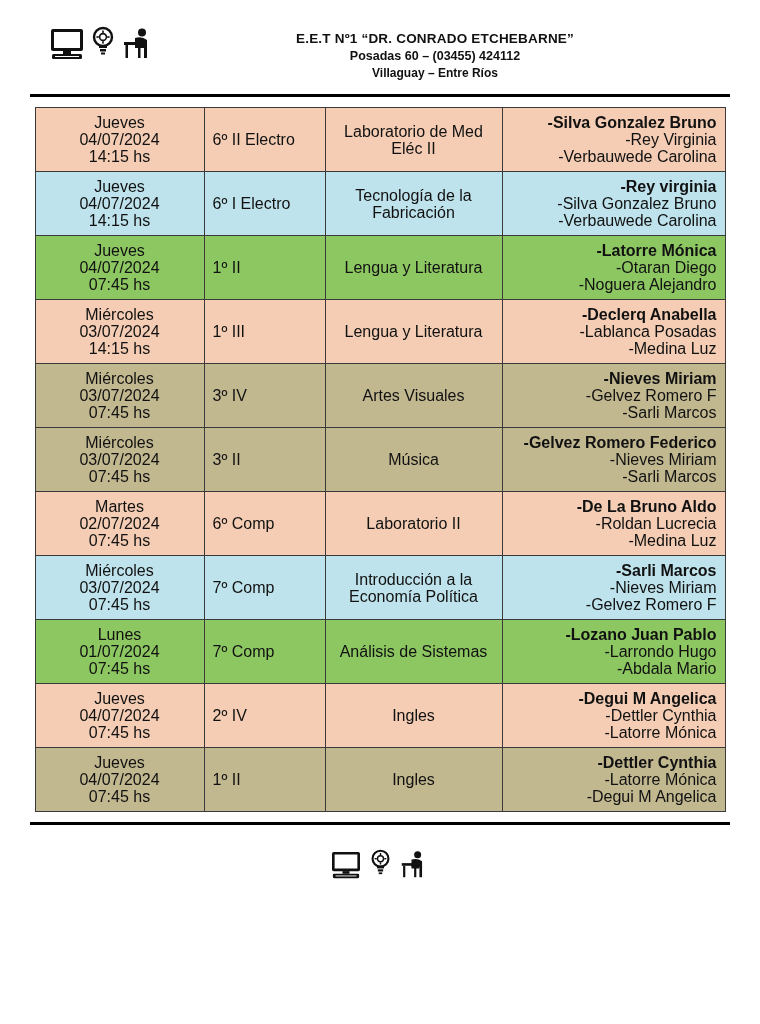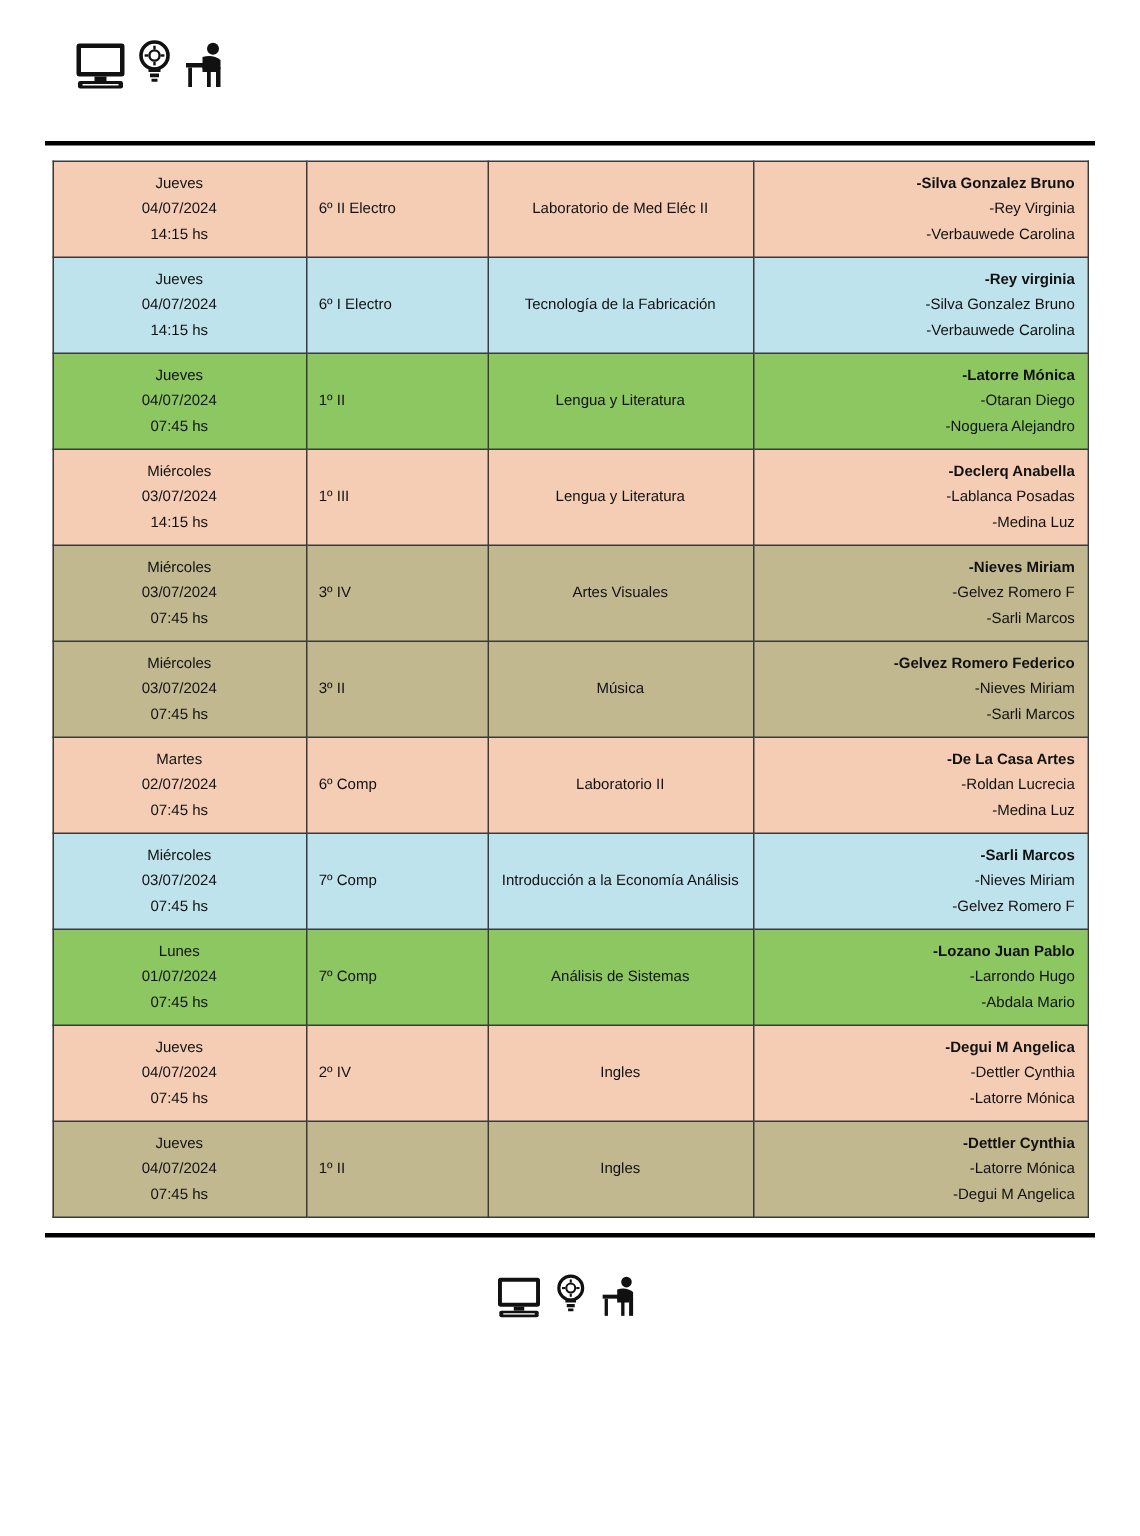--- a/index.html
+++ b/index.html
@@ -79,21 +79,21 @@
   table.schedule {
     border-collapse: collapse;
     width: 622px;
     margin: 0 auto;
     table-layout: fixed;
   }
   table.schedule td {
     border: 1px solid #3a3a3a;
     vertical-align: middle;
     padding: 6px 8px;
-    font-size: 10px;
+    font-size: 16px;
     line-height: 17px;
   }
   td.c-date {
     width: 152px;
     text-align: center;
   }
   td.c-course {
     width: 104px;
     text-align: left;
   }
@@ -168,20 +168,25 @@
           <path d="M13 12 q7 -2 12 2 l0 6 -12 0 z" fill="#111"></path>
           <rect x="2" y="16" width="18" height="3" fill="#111"></rect>
           <rect x="3.5" y="19" width="2.5" height="13" fill="#111"></rect>
           <rect x="16" y="19" width="2.5" height="13" fill="#111"></rect>
           <rect x="22" y="19" width="3" height="13" fill="#111"></rect>
           <path d="M13 18 q5 2 9 1 l0 3 -9 0 z" fill="#111"></path>
         </svg>
       </span>
     </div>
 
+    <div class="header-title">
+      <div class="line1">E.E.T Nº1 “DR. CONRADO ETCHEBARNE”</div>
+      <div class="line2">Posadas 60 – (03455) 424112</div>
+      <div class="line3">Villaguay – Entre Ríos</div>
+    </div>
 
   </div>
 
   <hr class="hrule">
 
   <table class="schedule">
     <tbody>
 
       <tr class="bg-peach">
         <td class="c-date">
@@ -275,34 +280,34 @@
 
       <tr class="bg-peach">
         <td class="c-date">
           <span class="date-line">Martes</span>
           <span class="date-line">02/07/2024</span>
           <span class="date-line">07:45 hs</span>
         </td>
         <td class="c-course">6º Comp</td>
         <td class="c-subject">Laboratorio II</td>
         <td class="c-people">
-          <div class="person lead">-De La Casa Artes</div>
+          <div class="person lead">-De La Bruno Aldo</div>
           <div class="person">-Roldan Lucrecia</div>
           <div class="person">-Medina Luz</div>
         </td>
       </tr>
 
       <tr class="bg-blue">
         <td class="c-date">
           <span class="date-line">Miércoles</span>
           <span class="date-line">03/07/2024</span>
           <span class="date-line">07:45 hs</span>
         </td>
         <td class="c-course">7º Comp</td>
-        <td class="c-subject">Introducción a la Economía Análisis</td>
+        <td class="c-subject">Introducción a la Economía Política</td>
         <td class="c-people">
           <div class="person lead">-Sarli Marcos</div>
           <div class="person">-Nieves Miriam</div>
           <div class="person">-Gelvez Romero F</div>
         </td>
       </tr>
 
       <tr class="bg-green">
         <td class="c-date">
           <span class="date-line">Lunes</span>

